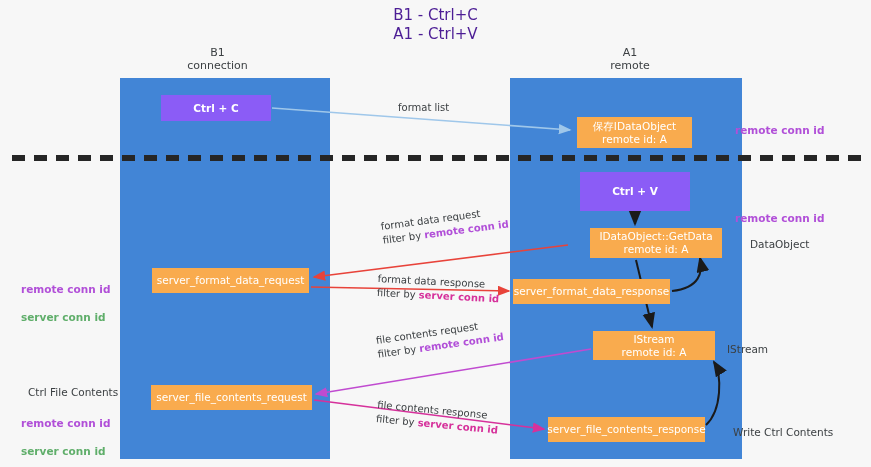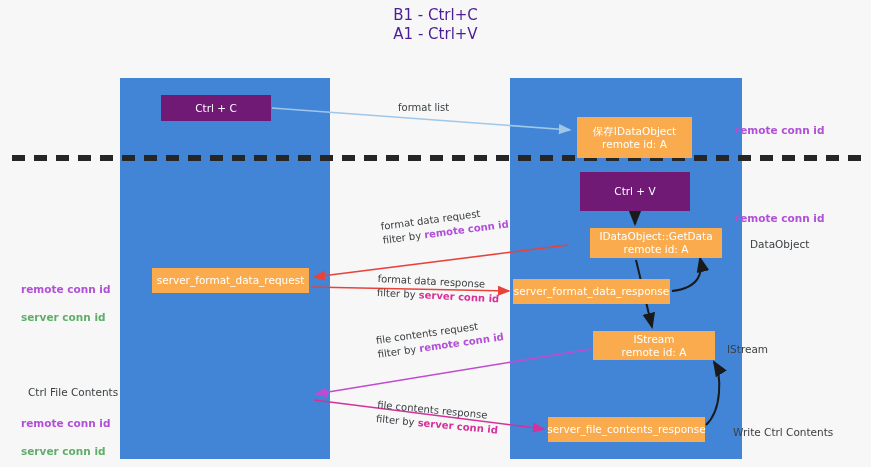--- a/index.html
+++ b/index.html
@@ -37,25 +37,25 @@
   .box{
     box-sizing:border-box;
     color:#ffffff;
     font-size:10.5px;
     line-height:13px;
     text-align:center;
     display:flex;align-items:center;justify-content:center;
     white-space:pre-line;
     padding:2px 4px;
   }
-  .green{background:#701a75;}
+  .green{background:#8b5cf6;font-weight:bold;}
   .orange{background:#f9ab4e;}
 
   #box-ctrlc{left:161px;top:95px;width:110px;height:26px;}
-  #box-save{left:577px;top:117px;width:115px;height:41px;}
+  #box-save{left:577px;top:117px;width:115px;height:31px;}
   #box-ctrlv{left:580px;top:172px;width:110px;height:39px;}
   #box-getdata{left:590px;top:228px;width:132px;height:30px;}
   #box-sfdreq{left:152px;top:268px;width:157px;height:25px;}
   #box-sfdres{left:513px;top:279px;width:157px;height:25px;}
   #box-istream{left:593px;top:331px;width:122px;height:29px;}
   #box-sfcreq{left:151px;top:385px;width:161px;height:25px;}
   #box-sfcres{left:548px;top:417px;width:157px;height:25px;}
 
   
   #dashed{
@@ -99,20 +99,24 @@
   svg#wires{position:absolute;left:0;top:0;width:871px;height:467px;pointer-events:none;}
 </style>
 </head>
 <body>
 
 <div id="stage">
 
   <div class="abs title">B1 - Ctrl+C
 A1 - Ctrl+V</div>
 
+  <div class="abs lane-head" id="head-b1">B1
+connection</div>
+  <div class="abs lane-head" id="head-a1">A1
+remote</div>
 
   <div class="abs lane" id="lane-b1"></div>
   <div class="abs lane" id="lane-a1"></div>
 
   <svg id="wires" viewBox="0 0 871 467">
     <defs>
       <marker id="ah-blue" markerWidth="9" markerHeight="9" refX="7" refY="3.2" orient="auto">
         <path d="M0,0 L8,3.2 L0,6.4 z" fill="#9fc7ea"></path>
       </marker>
       <marker id="ah-red" markerWidth="9" markerHeight="9" refX="7" refY="3.2" orient="auto">
@@ -153,20 +157,21 @@
   <div class="abs box green" id="box-ctrlc">Ctrl + C</div>
   <div class="abs box orange" id="box-save">保存IDataObject
 remote id: A</div>
   <div class="abs box green" id="box-ctrlv">Ctrl + V</div>
   <div class="abs box orange" id="box-getdata">IDataObject::GetData
 remote id: A</div>
   <div class="abs box orange" id="box-sfdreq">server_format_data_request</div>
   <div class="abs box orange" id="box-sfdres">server_format_data_response</div>
   <div class="abs box orange" id="box-istream">IStream
 remote id: A</div>
+  <div class="abs box orange" id="box-sfcreq">server_file_contents_request</div>
   <div class="abs box orange" id="box-sfcres">server_file_contents_response</div>
 
   <div class="abs edge-label" id="lbl-formatlist">format list</div>
 
   <div class="abs edge-label" id="lbl-fdreq">
     <div>format data request</div>
     <div><span>filter by </span><b class="m-purple">remote conn id</b></div>
   </div>
 
   <div class="abs edge-label" id="lbl-fdres">

